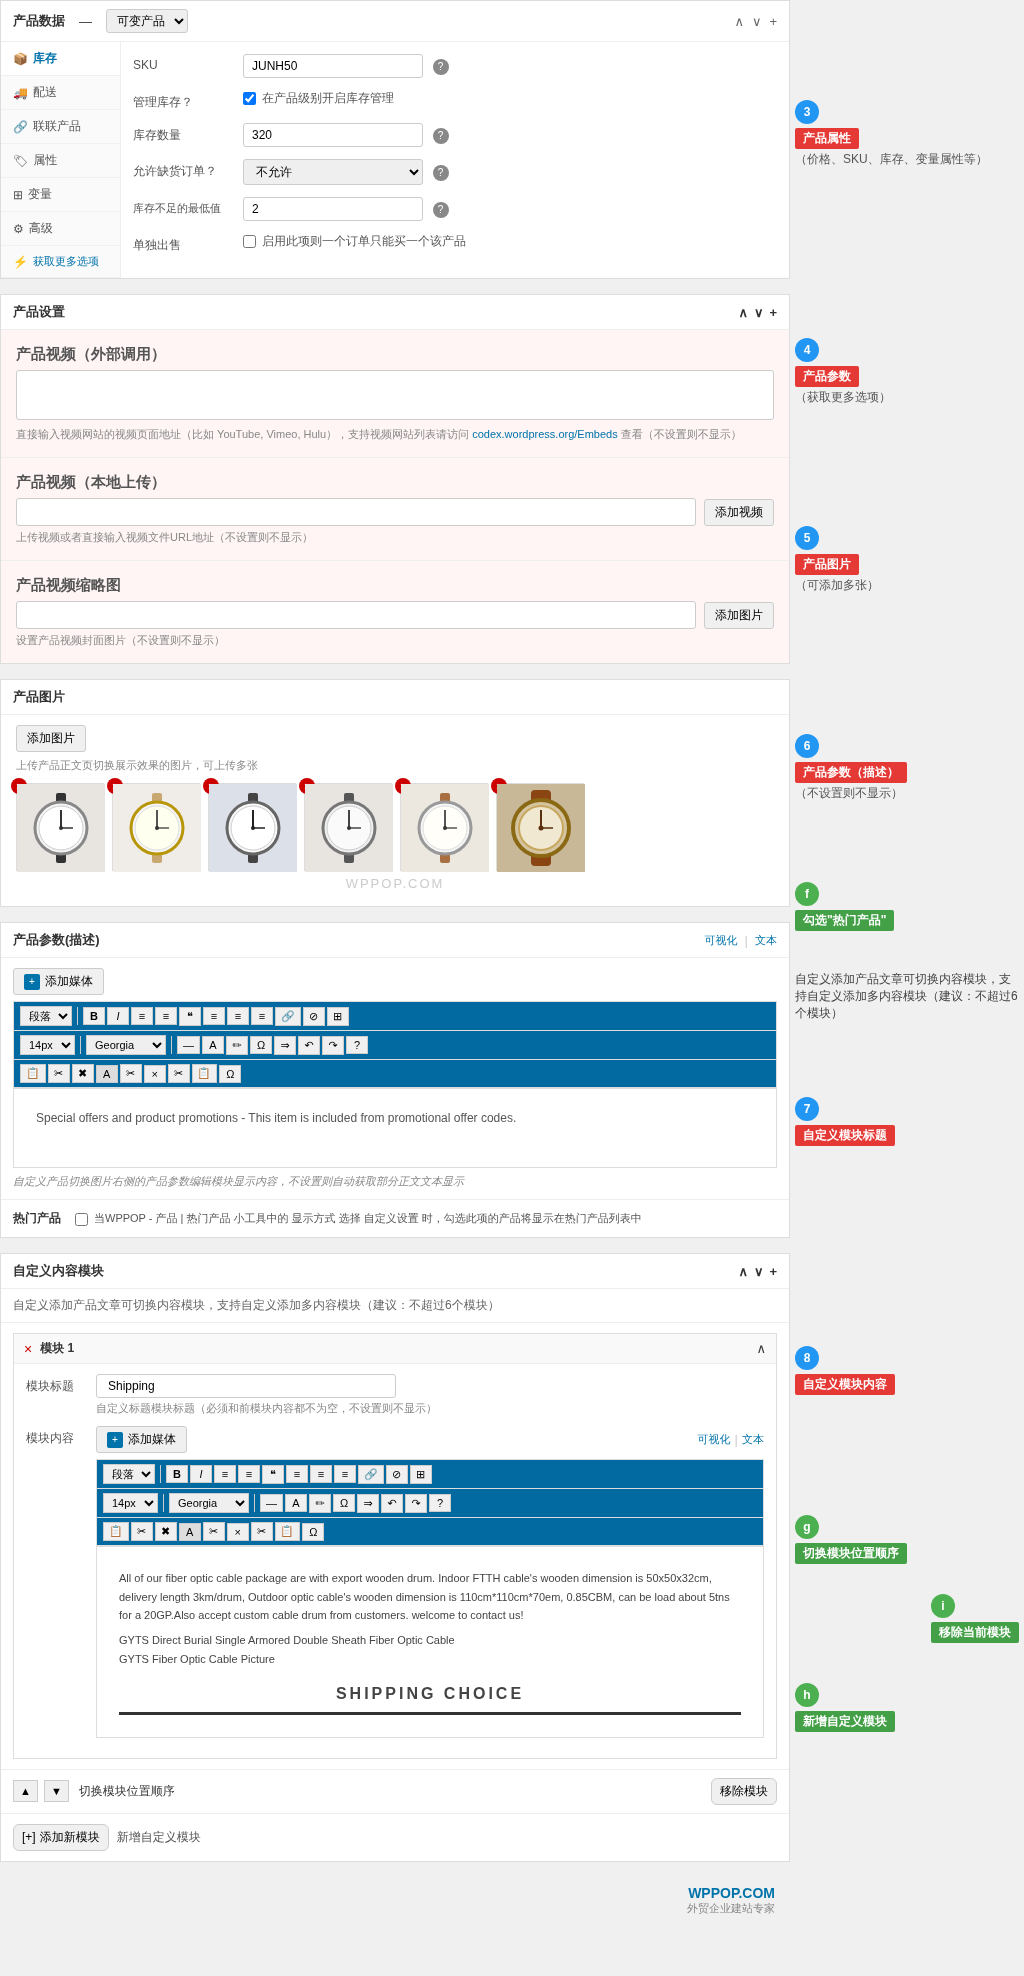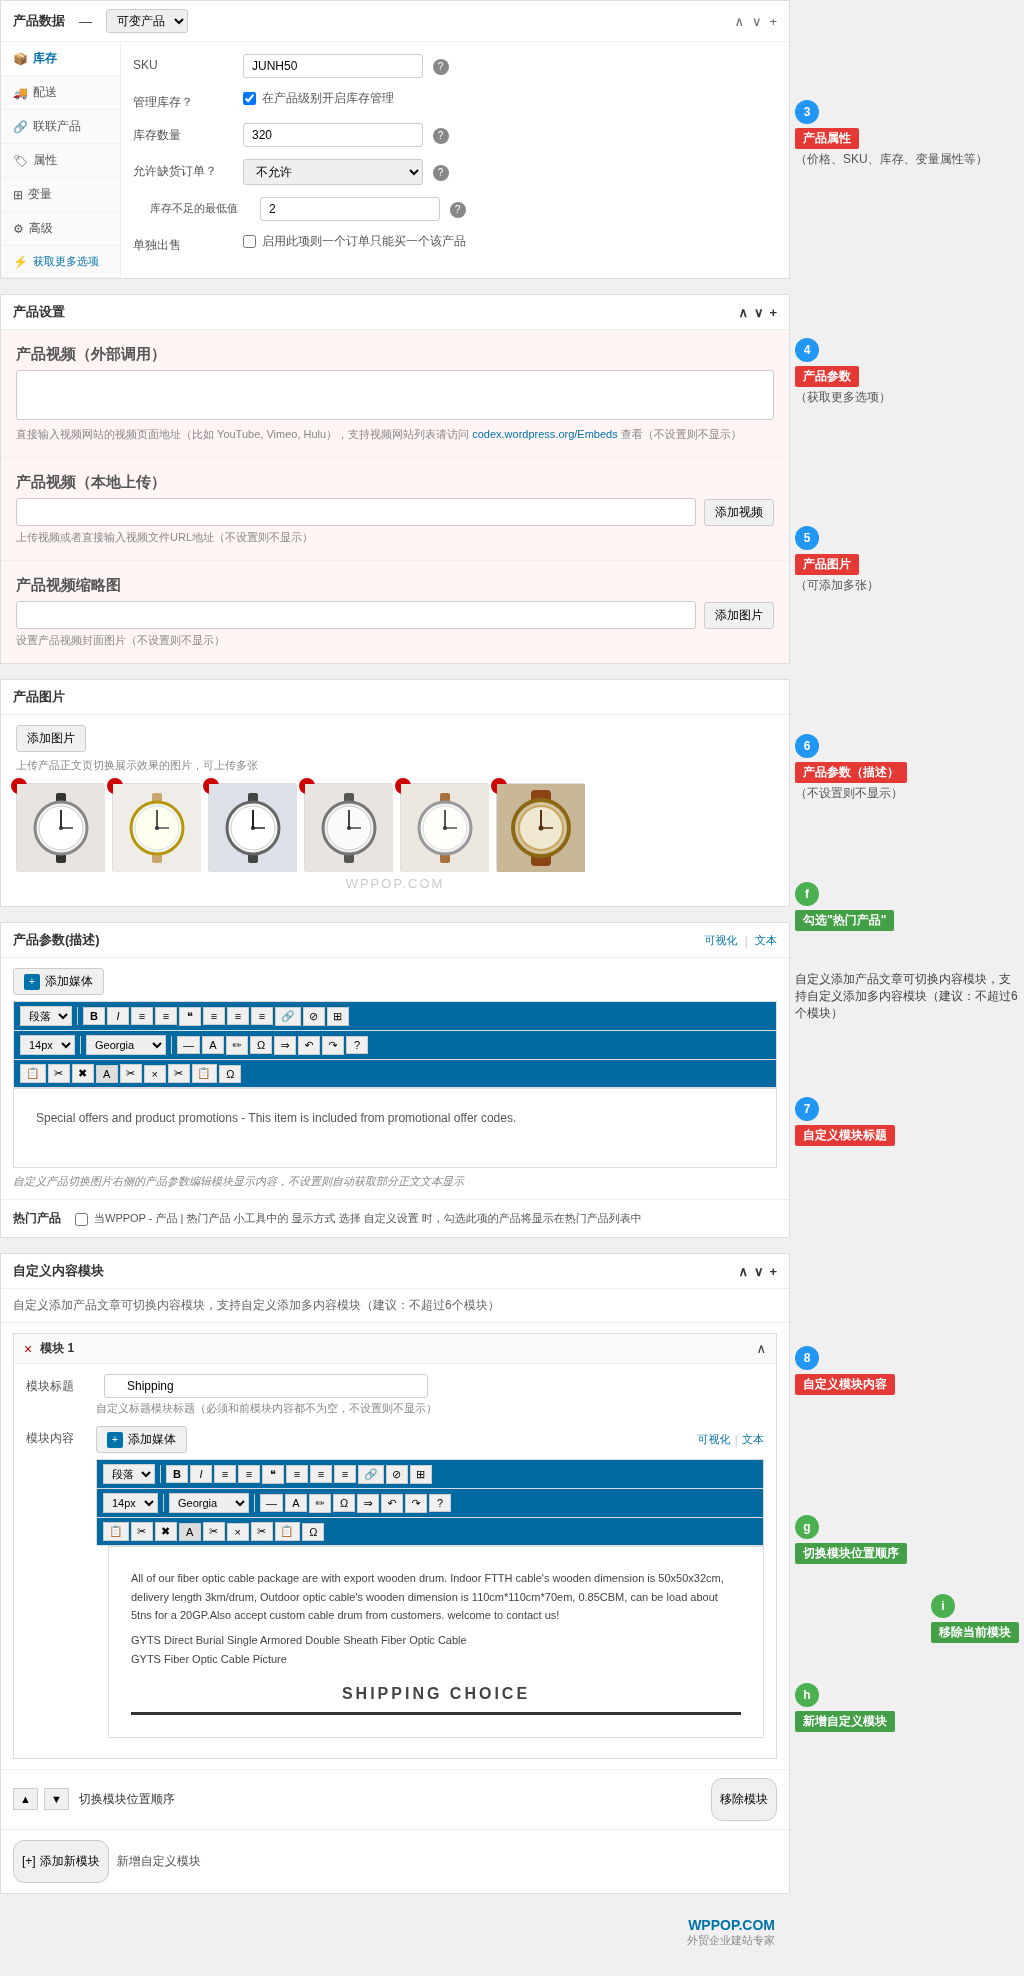--- a/index.html
+++ b/index.html
@@ -68,27 +68,27 @@
     .module-hint { font-size: 12px; color: #666; padding: 8px 12px; border-bottom: 1px solid #eee; }
     .module-item { border: 1px solid #ddd; margin: 10px 12px; }
     .module-item-header { display: flex; align-items: center; padding: 6px 10px; background: #f9f9f9; border-bottom: 1px solid #eee; }
     .module-close-btn { color: #cc0000; font-size: 14px; cursor: pointer; margin-right: 8px; }
     .module-name { font-size: 12px; font-weight: 600; }
     .module-collapse { margin-left: auto; cursor: pointer; }
     .module-body { padding: 10px 12px; }
     .module-form-row { display: flex; align-items: flex-start; margin-bottom: 10px; }
     .module-form-label { width: 70px; font-size: 12px; color: #555; padding-top: 4px; flex-shrink: 0; }
     .module-form-field { flex: 1; }
-    .module-title-input { border: 1px solid #ccc; padding: 4px 22px; font-size: 12px; width: 324px; border-radius: 3px; margin-left: 8px; }
+    .module-title-input { border: 1px solid #ccc; padding: 4px 11px; font-size: 12px; width: 300px; border-radius: 3px; }
     .module-title-hint { font-size: 11px; color: #888; margin-top: 3px; }
 
     
     .module-controls { display: flex; align-items: center; padding: 8px 12px; border-top: 1px solid #eee; justify-content: space-between; }
     .module-controls-left { display: flex; gap: 6px; align-items: center; }
-    .module-btn { background: #f0f0f0; border: 1px solid #ccc; padding: 12px 8px; font-size: 12px; cursor: pointer; border-radius: 11px; display: inline-flex; align-items: center; gap: 4px; }
+    .module-btn { background: #f0f0f0; border: 1px solid #ccc; padding: 4px 8px; font-size: 12px; cursor: pointer; border-radius: 6px; display: inline-flex; align-items: center; gap: 4px; }
     .btn-arrow { background: #f0f0f0; border: 1px solid #ccc; padding: 4px 6px; cursor: pointer; font-size: 11px; }
 
     
     .right-annotations { padding: 0 5px; }
     .annot-row { margin-bottom: 20px; }
     .annot-badge-wrap { margin-bottom: 4px; }
     .annot-badge { display: inline-flex; align-items: center; justify-content: center; width: 24px; height: 24px; border-radius: 50%; color: #fff; font-size: 12px; font-weight: 700; }
     .annot-blue { background: #2196f3; }
     .annot-green { background: #4caf50; }
     .annot-title-tag { display: inline-block; background: #e53935; color: #fff; padding: 2px 8px; font-size: 12px; border-radius: 2px; font-weight: 600; }
@@ -116,21 +116,20 @@
       background: #0073aa; 
       border-radius: 2px;
       display: flex; align-items: center; justify-content: center;
       color: #fff; font-size: 10px;
     }
 
     .module-content-block { 
       font-size: 11px; 
       color: #444; 
       line-height: 1.7;
-      margin-left: 12px;
     }
 
     
     .images-section { 
       padding: 10px 15px 15px;
     }
   </style>
 </head>
 <body>
 
@@ -216,21 +215,21 @@
             <span class="form-label">允许缺货订单？</span>
             <div class="form-field">
               <select class="form-select">
                 <option>不允许</option>
               </select>
               <span class="help-icon">?</span>
             </div>
           </div>
 
           <div class="form-row">
-            <span class="form-label" style="font-size:11px;margin-left:17px;">库存不足的最低值</span>
+            <span class="form-label" style="font-size:11px;">库存不足的最低值</span>
             <div class="form-field">
               <input type="text" class="form-input form-input-short" value="2" style="">
               <span class="help-icon">?</span>
             </div>
           </div>
 
           <div class="form-row">
             <span class="form-label">单独出售</span>
             <div class="form-field">
               <label class="checkbox-label">

